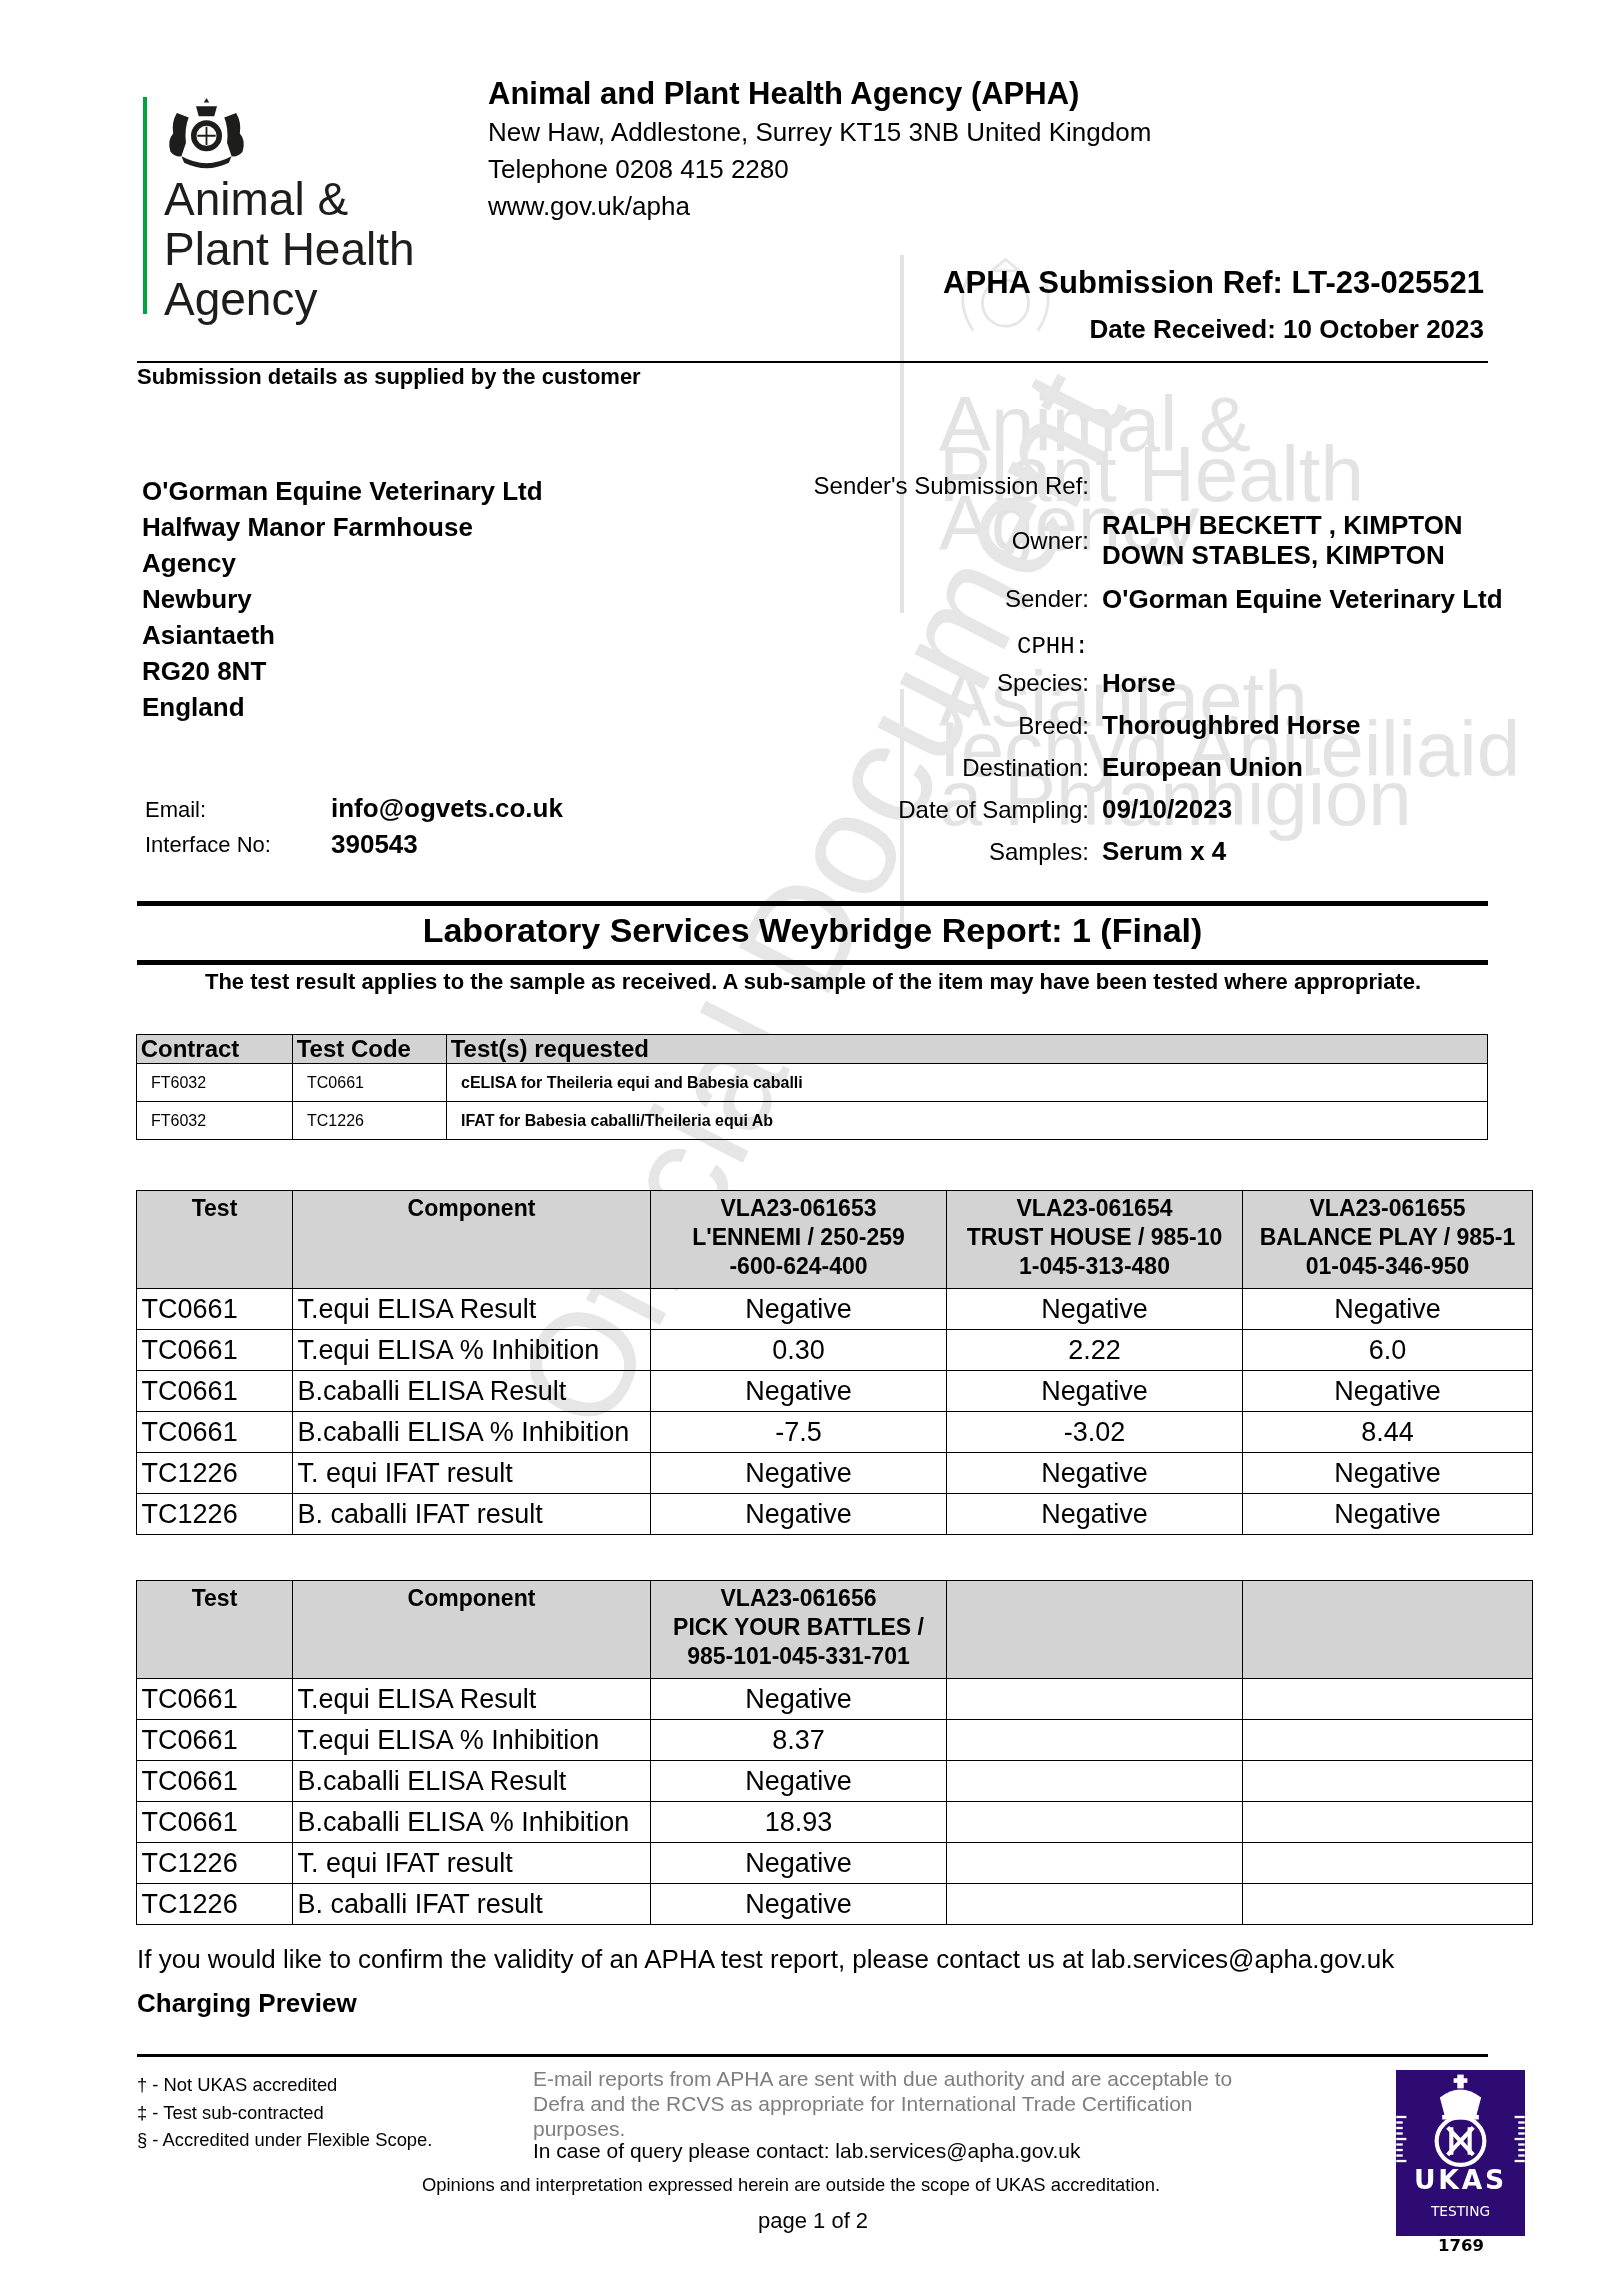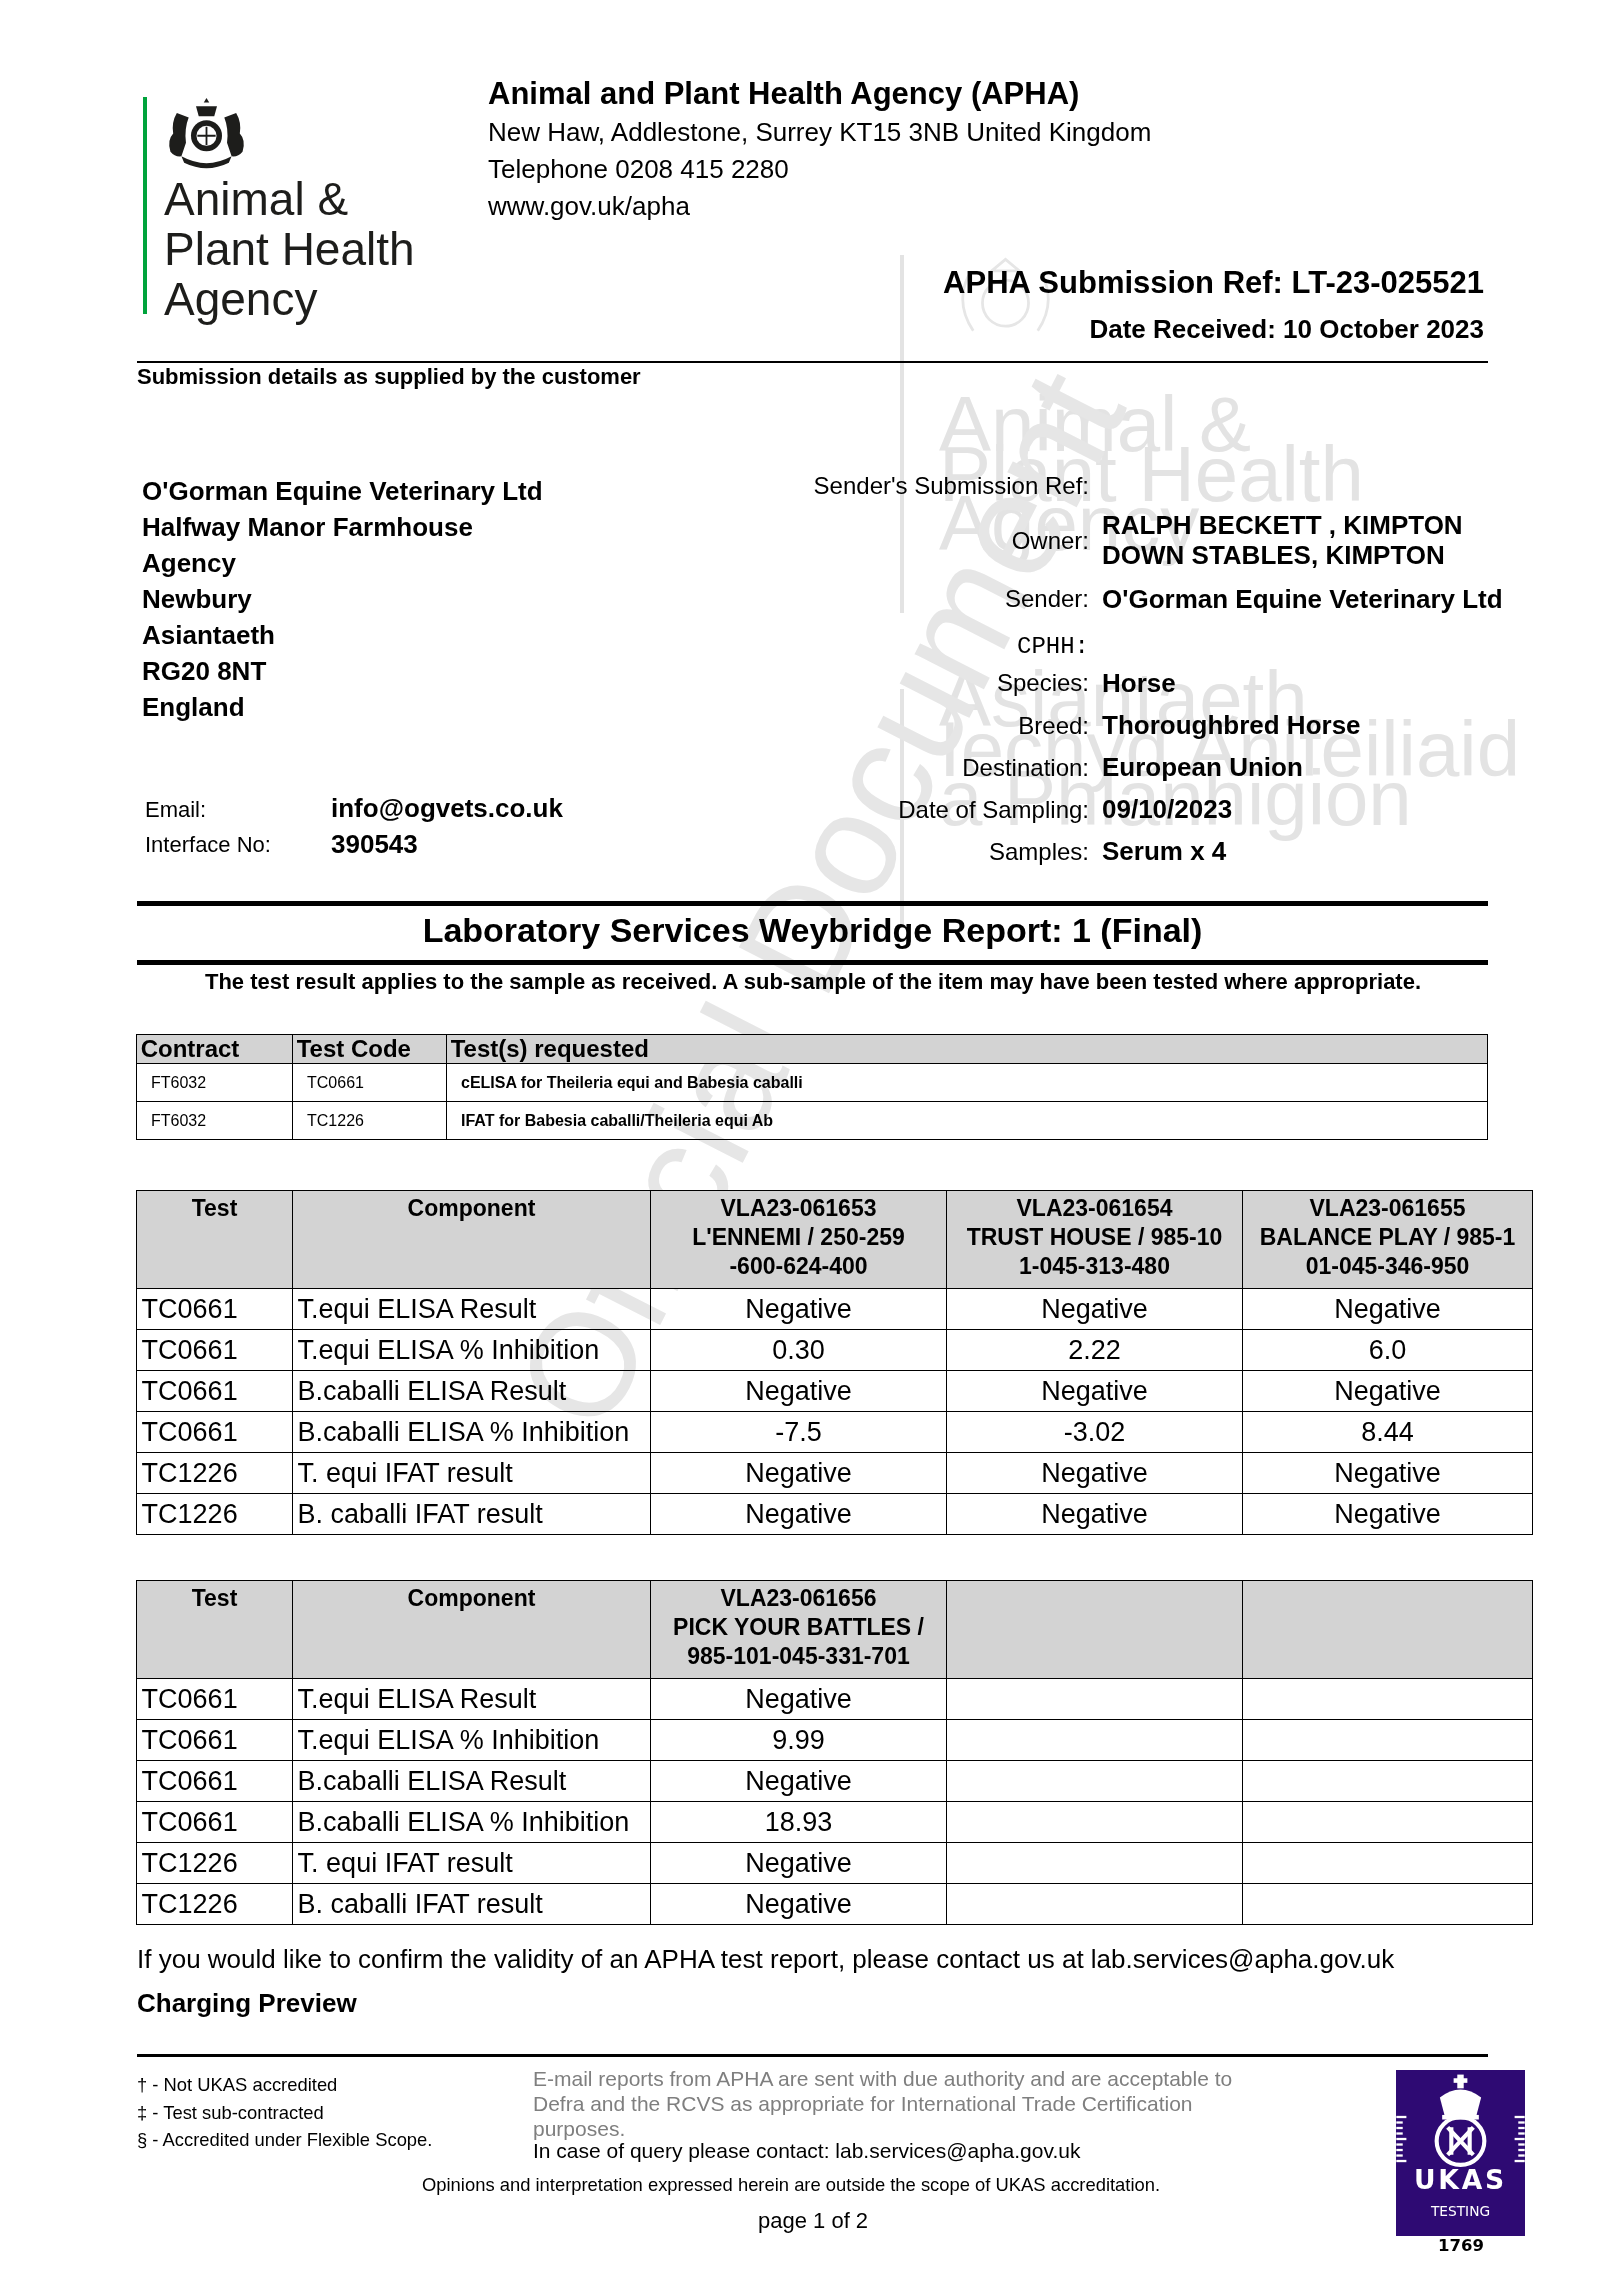--- a/index.html
+++ b/index.html
@@ -282,21 +282,21 @@
   <tr>
     <td>TC0661</td>
     <td>T.equi ELISA Result</td>
     <td class="c">Negative</td>
     <td class="c"></td>
     <td class="c"></td>
   </tr>
   <tr>
     <td>TC0661</td>
     <td>T.equi ELISA % Inhibition</td>
-    <td class="c">9.99</td>
+    <td class="c">8.37</td>
     <td class="c"></td>
     <td class="c"></td>
   </tr>
   <tr>
     <td>TC0661</td>
     <td>B.caballi ELISA Result</td>
     <td class="c">Negative</td>
     <td class="c"></td>
     <td class="c"></td>
   </tr>

